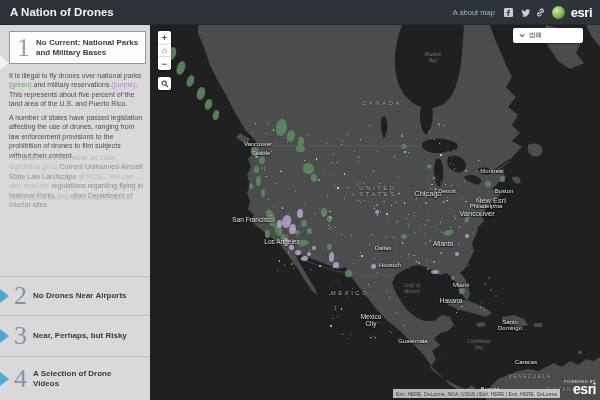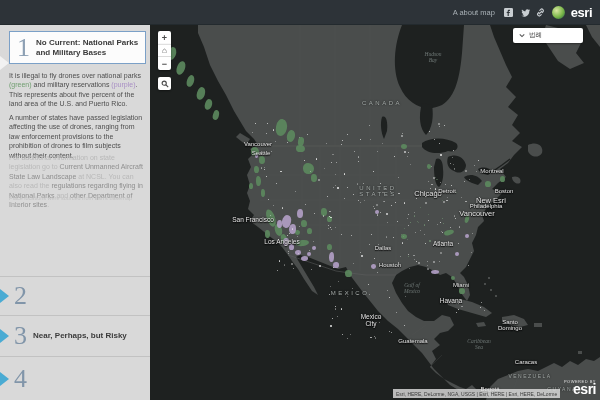--- a/index.html
+++ b/index.html
@@ -85,20 +85,21 @@
   #powered { position:absolute; right:4px; bottom:4px; text-align:right; color:#fff; }
   #powered .pb { font-size:4px; letter-spacing:.5px; color:#e0e0e0; }
   #powered .br { font-size:14px; font-weight:bold; line-height:.85; letter-spacing:-.5px; }
 </style>
 </head>
 <body>
 
 <div id="stage">
 
   <div id="hdr">
+    <span class="ttl">A Nation of Drones</span>
     <span class="right">
       <span class="storymap">A about map</span>
       <span class="soc">
         <svg width="9" height="9" viewBox="0 0 10 10">
             <rect x="0" y="0" width="10" height="10" rx="1.5" fill="#c9ced2"></rect>
             <path d="M6.6 3.2H5.7c-.2 0-.4.2-.4.5v.7h1.3l-.2 1.1H5.3V9H4V5.5H3V4.4h1V3.6c0-.9.6-1.6 1.5-1.6h1.1z" fill="#2d3338"></path>
           </svg>
       </span>
       <span class="soc">
         <svg width="10" height="9" viewBox="0 0 12 10">
@@ -130,29 +131,31 @@
 
     <div class="para faint" style="top:128px;">
       <span>For additional information on state legislation go to </span><span class="lnk">Current Unmanned Aircraft State Law Landscape</span><span> at NCSL. You can also read the </span><span class="lnk">regulations regarding flying in National Parks</span><span> and </span><span class="lnk">other Department of Interior sites</span><span>.</span>
     </div>
 
     <div class="foot">Place locations were sourced from Esri's basemap data.</div>
 
     <div class="acc-item" style="top:251px; height:38px;">
       <span class="arrow blue" style="top:12px;"></span>
       <span class="big-num">2</span>
+      <span class="sec-title">No Drones Near Airports</span>
     </div>
     <div class="acc-item" style="top:290px; height:40px;">
       <span class="arrow blue" style="top:13px;"></span>
       <span class="big-num">3</span>
       <span class="sec-title">Near, Perhaps, but Risky</span>
     </div>
     <div class="acc-item" style="top:331px; height:44px;">
       <span class="arrow blue" style="top:15px;"></span>
       <span class="big-num">4</span>
+      <span class="sec-title">A Selection of Drone Videos</span>
     </div>
   </div>
 
   <div id="map">
     <svg id="basemap" width="450" height="375" viewBox="0 0 450 375">
       <rect x="0" y="0" width="450" height="375" fill="#1e2120"></rect>
 
       <path fill="#4a4d4c" d="M48,0 L340,0
         344,12 350,26 356,40 362,52 356,62 366,72 358,82 368,90 362,100 370,108 362,116 372,122 364,130
         358,138 350,144 356,152 348,158 342,164 352,168 346,174

